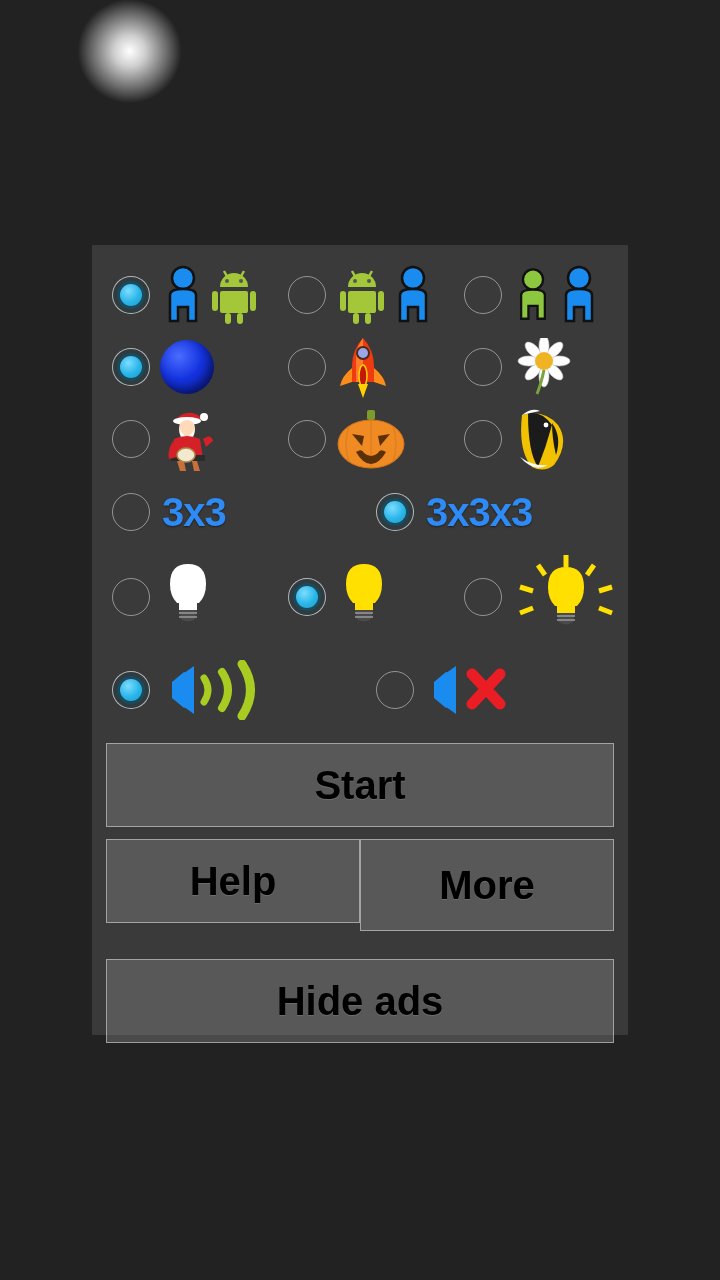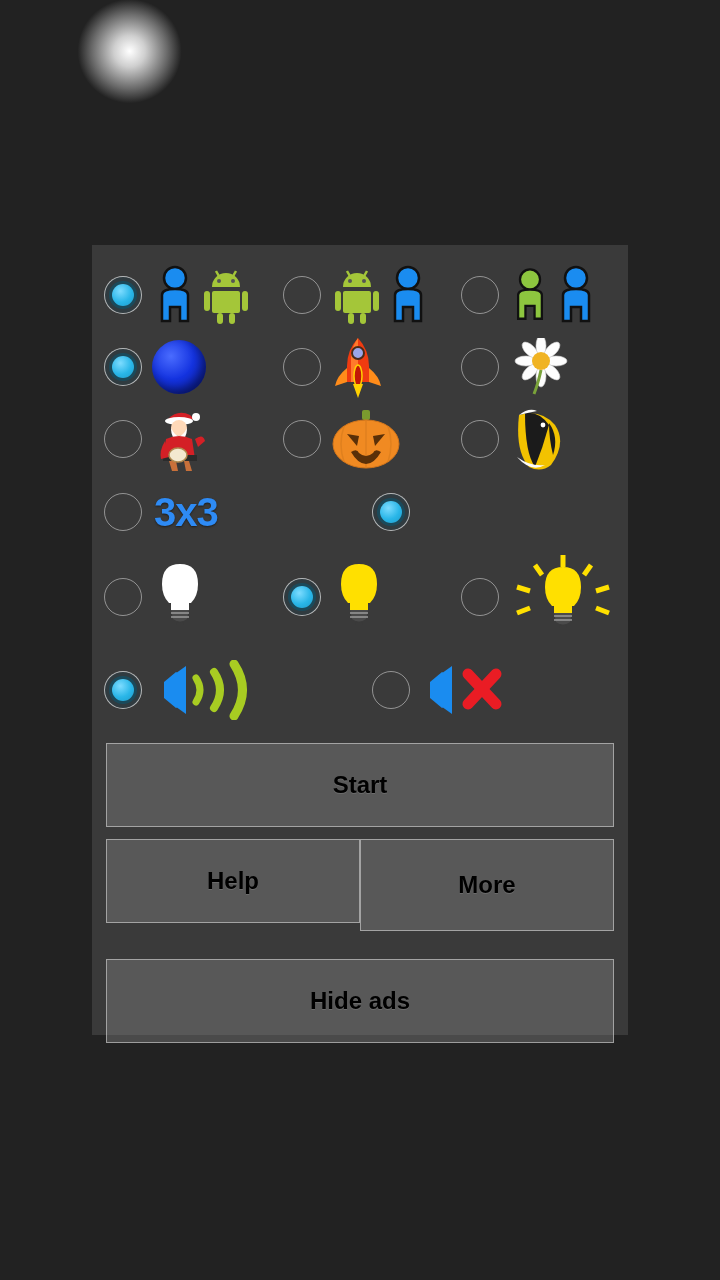--- a/index.html
+++ b/index.html
@@ -53,20 +53,21 @@
     width:536px; height:790px;
     background:rgba(72,72,72,0.62);
     box-shadow:0 0 0 0 rgba(0,0,0,0);
   }
 
   .opt-rows { padding:14px 0 0 0; }
 
   .opt-row {
     display:flex;
     height:72px;
+    margin-left:8px;
   }
   .opt-row.grid-row { height:74px; }
   .opt-row.bulb-row { height:96px; }
   .opt-row.sound-row { height:90px; }
 
   .opt-cell {
     display:flex;
     align-items:center;
     flex:1 1 0;
     height:100%;
@@ -112,21 +113,21 @@
     text-shadow:0 1px 2px rgba(0,0,0,0.5);
     white-space:nowrap;
   }
 
   
   .btns { padding:8px 14px 14px 14px; }
   .btn {
     background:rgba(130,130,130,0.42);
     border:1px solid rgba(225,225,225,0.55);
     color:#000;
-    font-size:24px;
+    font-size:40px;
     font-weight:bold;
     display:flex;
     align-items:center;
     justify-content:center;
     text-shadow:0 1px 0 rgba(255,255,255,0.12);
   }
   #btn-start { height:84px; margin-bottom:12px; }
   .btn-row { display:flex; gap:0; margin-bottom:26px; }
   #btn-help { flex:1 1 0; height:84px; }
   #btn-more { flex:1 1 0; height:92px; }
@@ -309,20 +310,21 @@
 
     <div class="opt-row grid-row">
 
       <div class="opt-cell">
         <div class="radio"></div>
         <span class="label3d">3x3</span>
       </div>
 
       <div class="opt-cell">
         <div class="radio on"></div>
+        <span class="label3d">3x3x3</span>
       </div>
 
     </div>
 
     <div class="opt-row bulb-row">
 
       <div class="opt-cell">
         <div class="radio"></div>
         <div class="icons">
           <svg width="56" height="74" viewBox="0 0 56 74">

